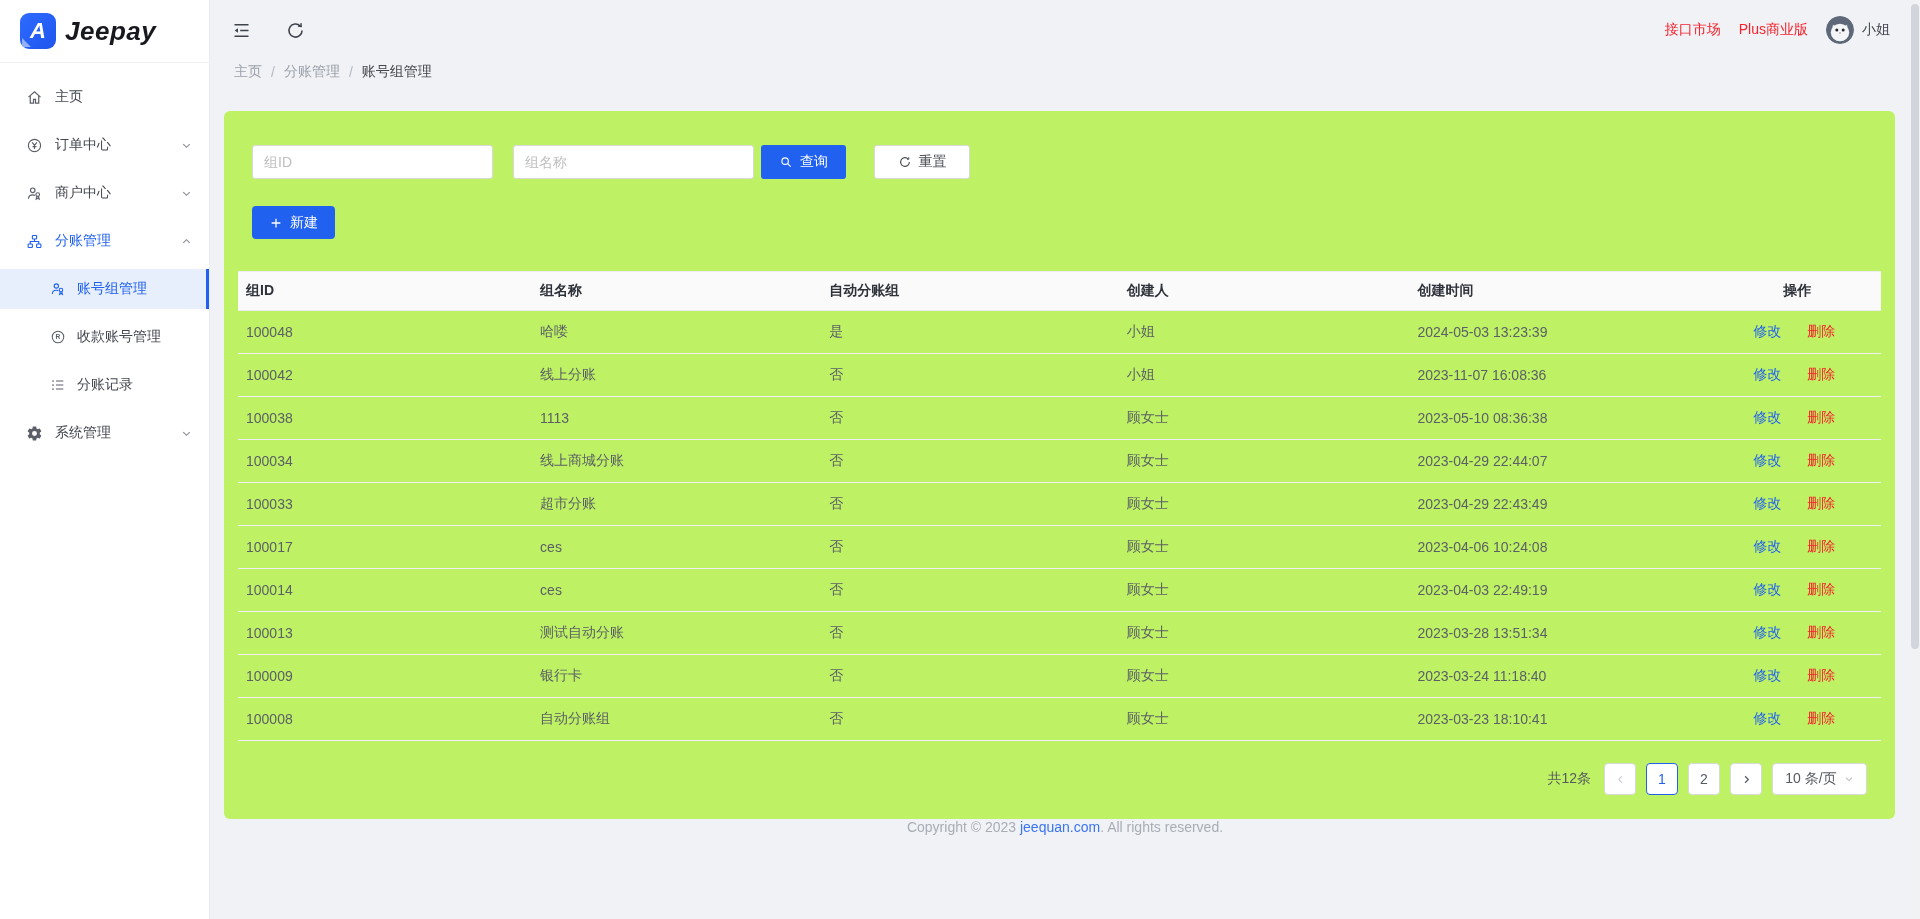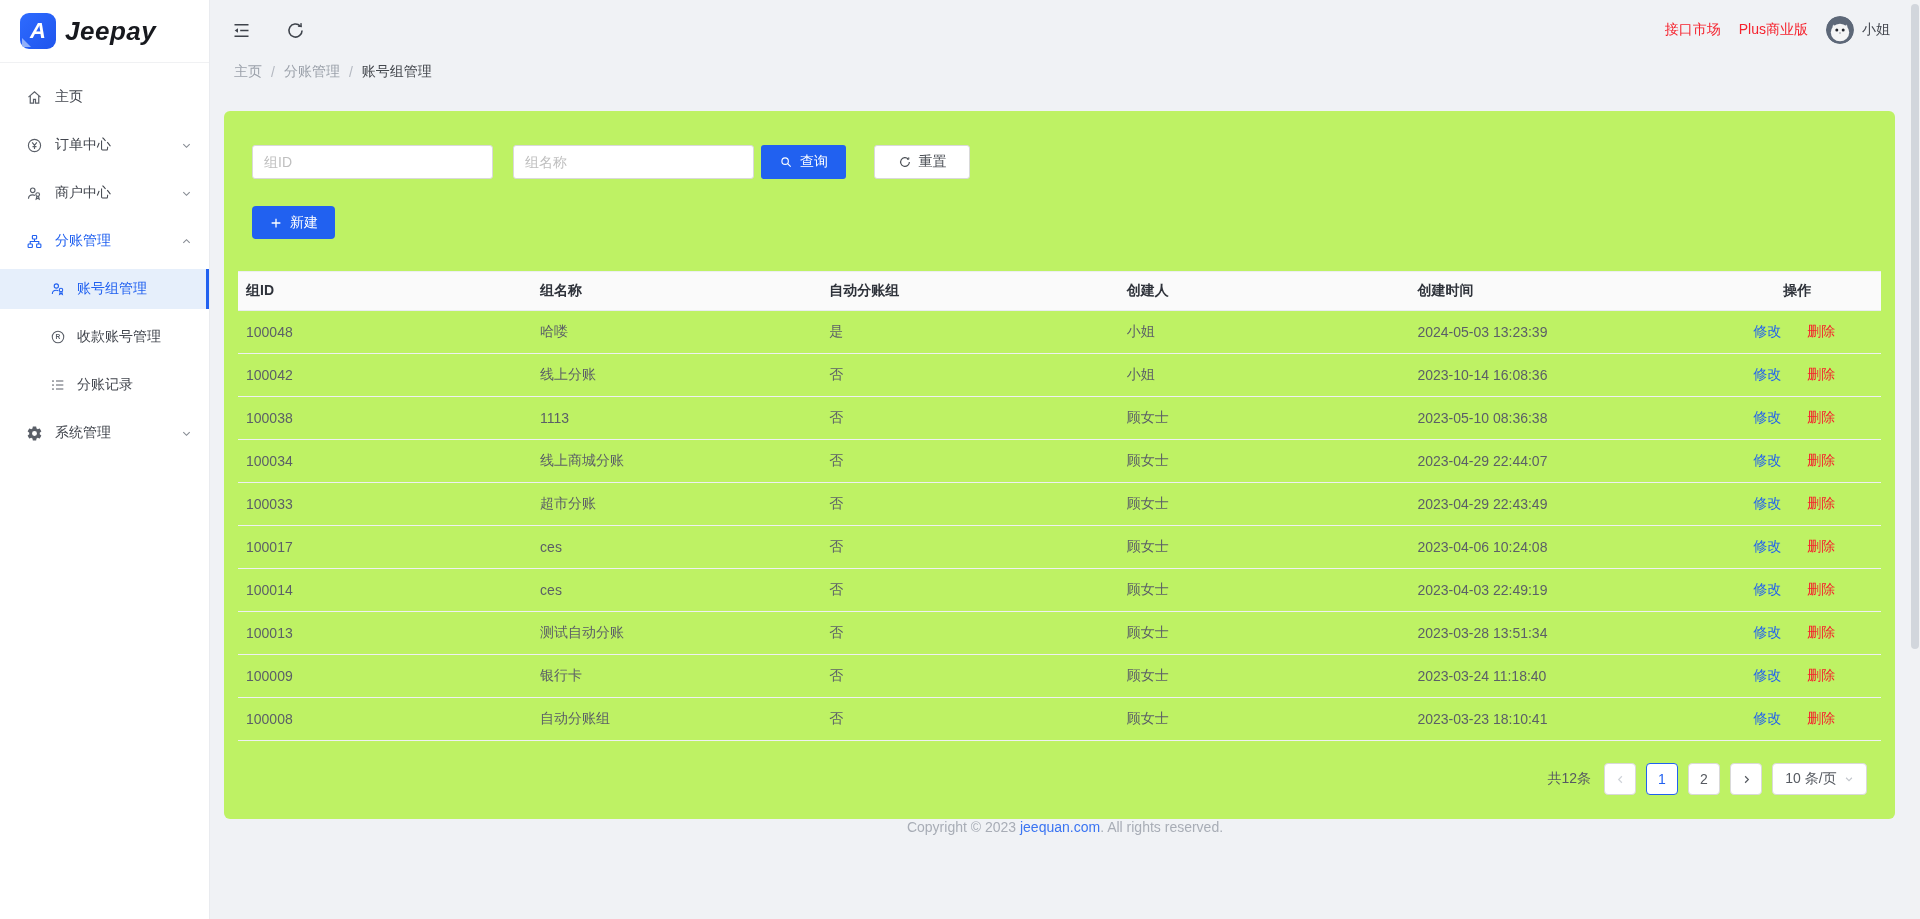--- a/index.html
+++ b/index.html
@@ -311,21 +311,21 @@
               <td>是</td>
               <td>小姐</td>
               <td>2024-05-03 13:23:39</td>
               <td class="actions"><a class="link-edit">修改</a><a class="link-del">删除</a></td>
             </tr>
             <tr>
               <td>100042</td>
               <td>线上分账</td>
               <td>否</td>
               <td>小姐</td>
-              <td>2023-10-14 16:08:36</td>
+              <td>2023-11-07 16:08:36</td>
               <td class="actions"><a class="link-edit">修改</a><a class="link-del">删除</a></td>
             </tr>
             <tr>
               <td>100038</td>
               <td>1113</td>
               <td>否</td>
               <td>顾女士</td>
               <td>2023-05-10 08:36:38</td>
               <td class="actions"><a class="link-edit">修改</a><a class="link-del">删除</a></td>
             </tr>

